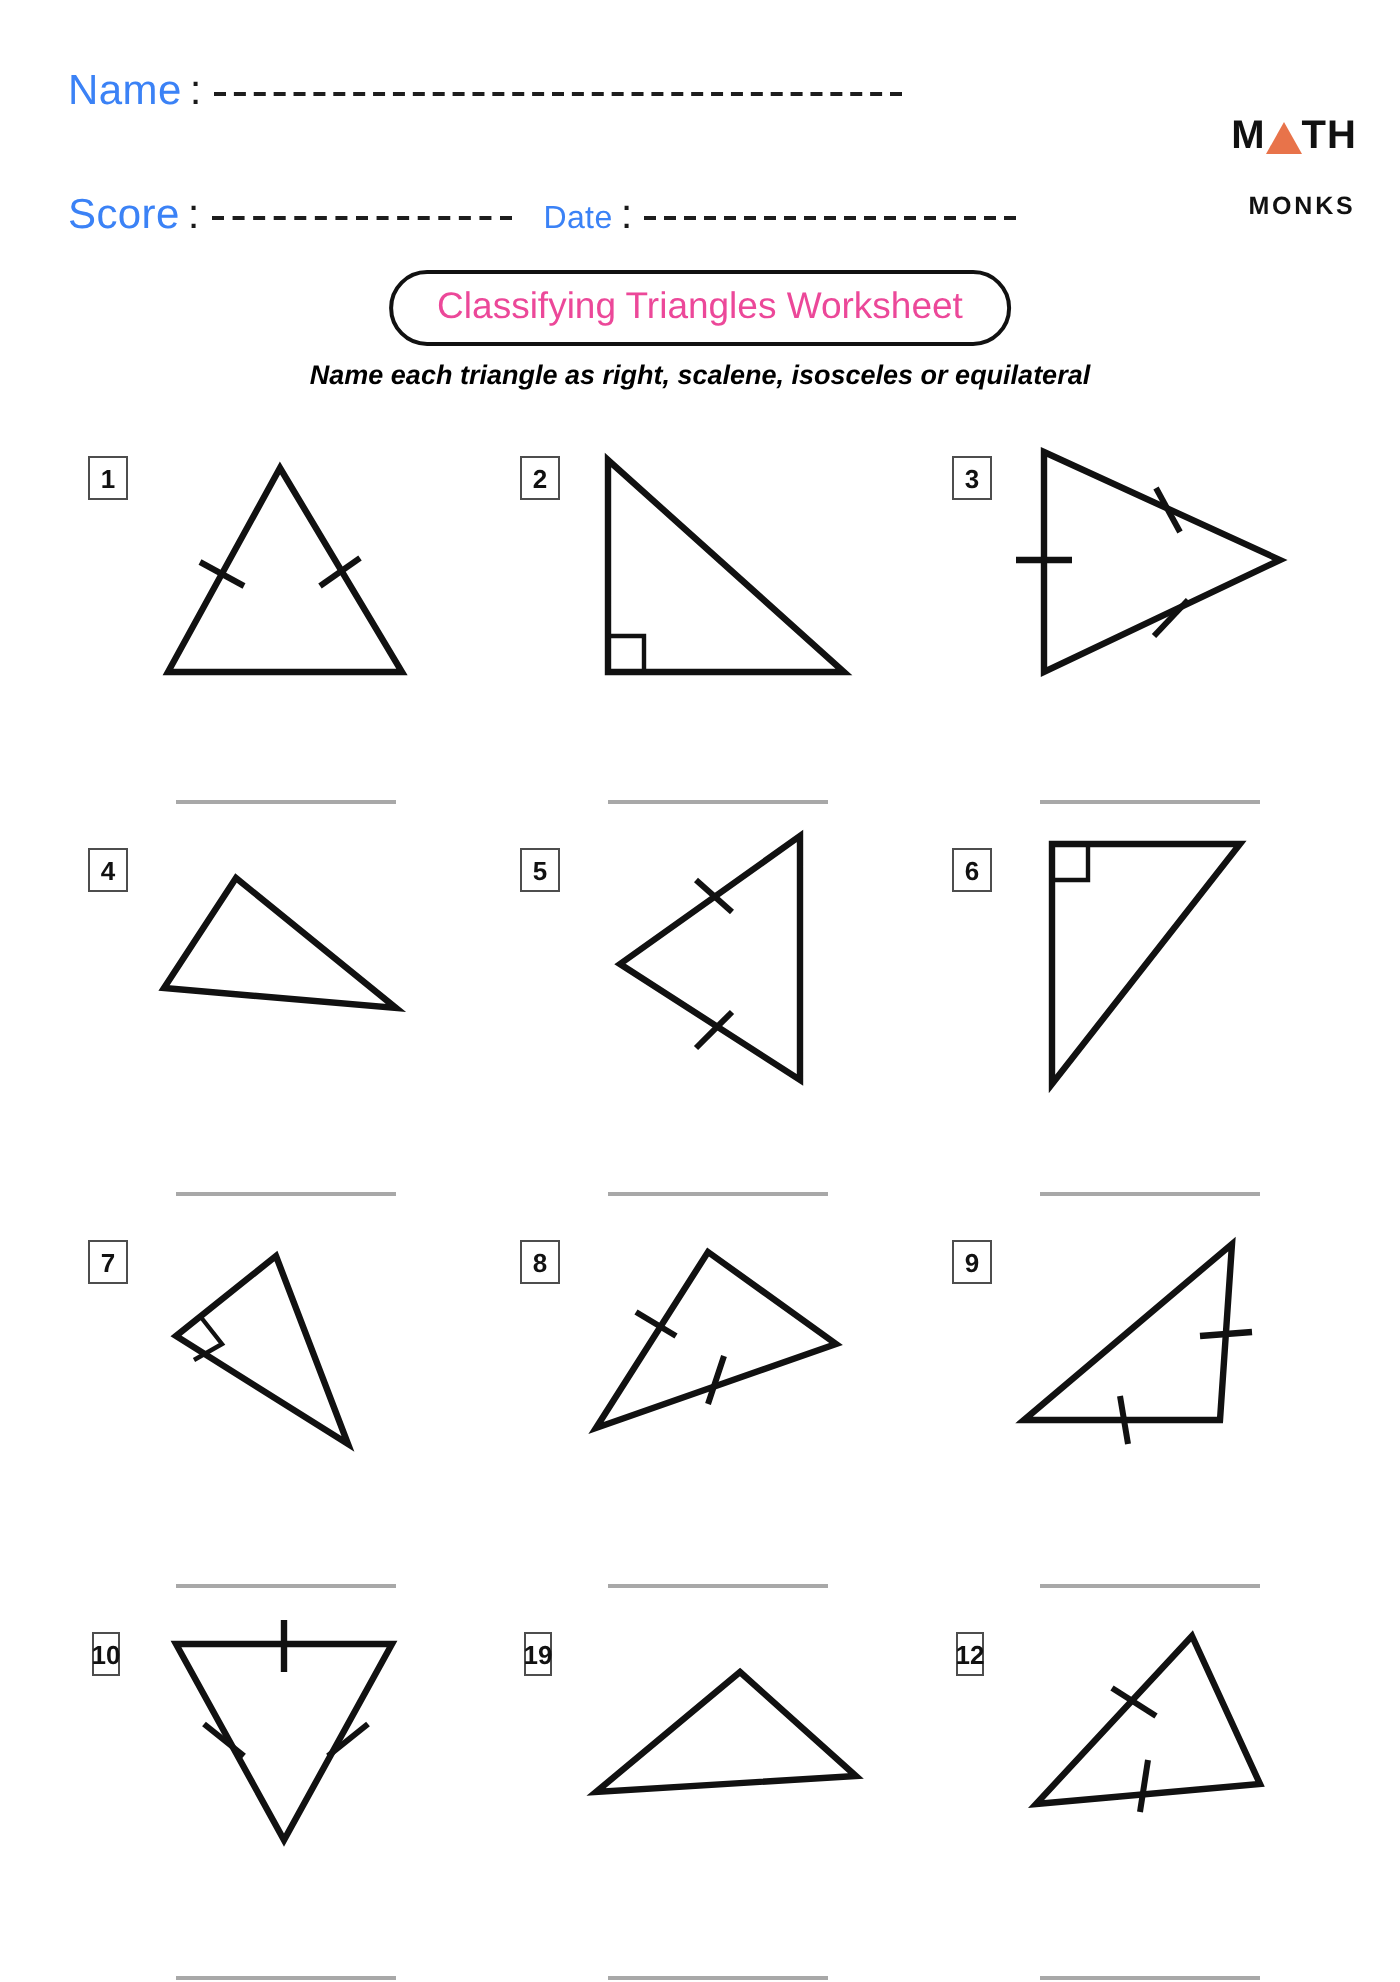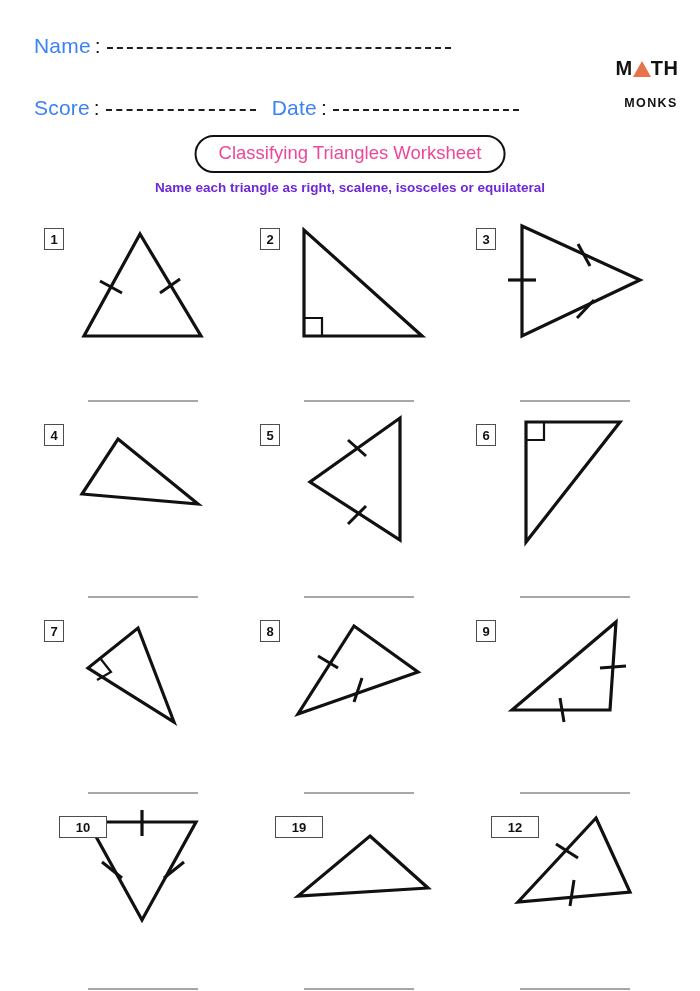--- a/index.html
+++ b/index.html
@@ -44,21 +44,21 @@
     display: inline-block;
     border-bottom: 2px dashed #1d1d1d;
     position: relative;
     top: -4px;
     height: 1px;
   }
   .dash-name { width: 344px; }
   .dash-score { width: 150px; }
   .dash-date { width: 186px; }
   .date-label {
-    font-size: 21px;
+    font-size: 16px;
     margin-left: 16px;
   }
 
   
   .logo {
     position: absolute;
     top: 58px;
     left: 604px;
     width: 86px;
     text-align: center;
@@ -106,21 +106,22 @@
     color: #ec4899;
     white-space: nowrap;
   }
   .subtitle {
     position: absolute;
     top: 180px;
     width: 700px;
     text-align: center;
     font-size: 13.5px;
     font-weight: 600;
-    color: #6d28d9;
+    color: #000000;
+    font-style: italic;
   }
 
   
   .grid {
     position: absolute;
     top: 212px;
     left: 0;
     width: 700px;
   }
   .prow {
@@ -148,21 +149,21 @@
     display: flex;
     align-items: center;
     justify-content: center;
     font-size: 13px;
     font-weight: 700;
     color: #111111;
     background: #ffffff;
     box-sizing: border-box;
     z-index: 3;
   }
-  .num-box.wide { width: 48px; left: 27px; }
+  .num-box.wide { width: 14px; left: 14px; }
 
   .shape {
     position: absolute;
     top: 6px;
     left: 34px;
     width: 180px;
     height: 140px;
   }
   .shape svg { display: block; overflow: visible; }
 

